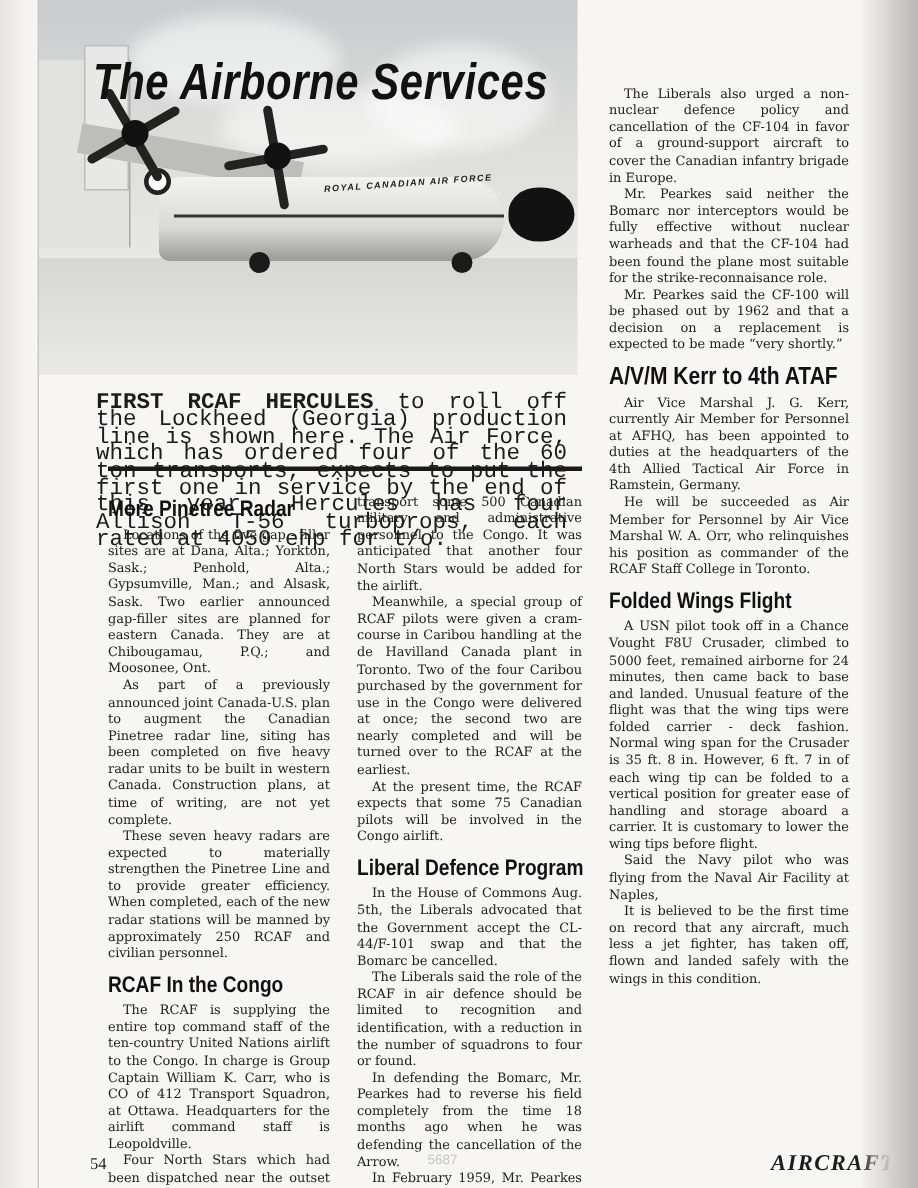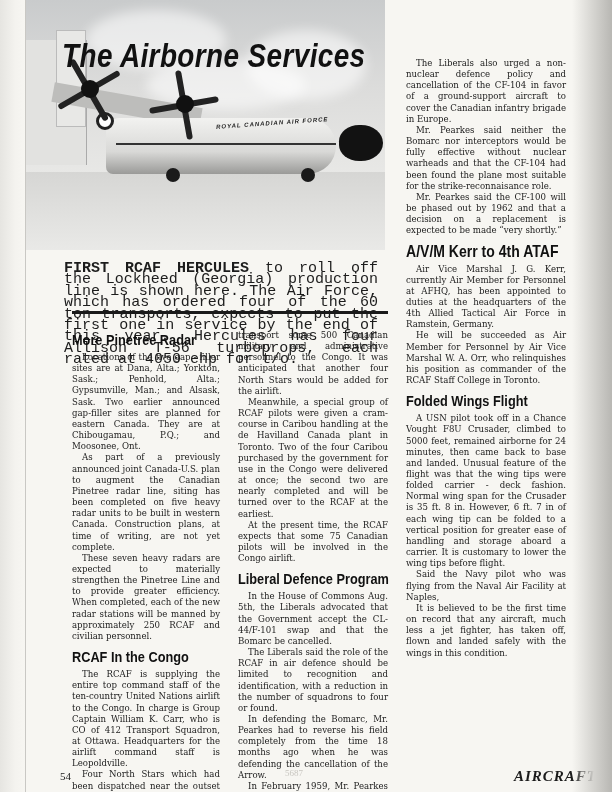--- a/index.html
+++ b/index.html
@@ -63,21 +63,21 @@
     margin: 6px 0 4px 0; font-family: "Liberation Sans", sans-serif; font-weight: bold; font-size: 15px;
     line-height: 17px; color: #111; transform: scaleX(0.85); transform-origin: left; white-space: nowrap;
   }
   .col1 { left: 72px; top: 325px; width: 148px; }
   .col2 { left: 238px; top: 330px; width: 150px; }
   .col3 { left: 406px; top: 58px; width: 160px; }
   .col3 h2.big { font-size: 16.5px; }
 
   .page-number { position: absolute; left: 60px; top: 770px; font-family: "Liberation Serif", serif; font-size: 11px; }
   .magazine-name { position: absolute; left: 514px; top: 768px; font-family: "Liberation Serif", serif; font-style: italic; font-weight: bold; font-size: 15px; letter-spacing: 1px; }
-  .pencil-mark { position: absolute; left: 285px; top: 768px; font-family: Liberation Serif, serif; font-size: 9px; color: #c8c6c0; }
+  .pencil-mark { position: absolute; left: 285px; top: 768px; font-family: Liberation Sans, sans-serif; font-size: 9px; color: #c8c6c0; }
 </style>
 </head>
 <body>
 
 <div class="edge-left"></div>
 <div class="edge-left-line"></div>
 
 <div class="photo">
   <div class="cloud" style="left:60px;top:10px;width:140px;height:60px;"></div>
   <div class="cloud" style="left:220px;top:30px;width:120px;height:70px;"></div>

